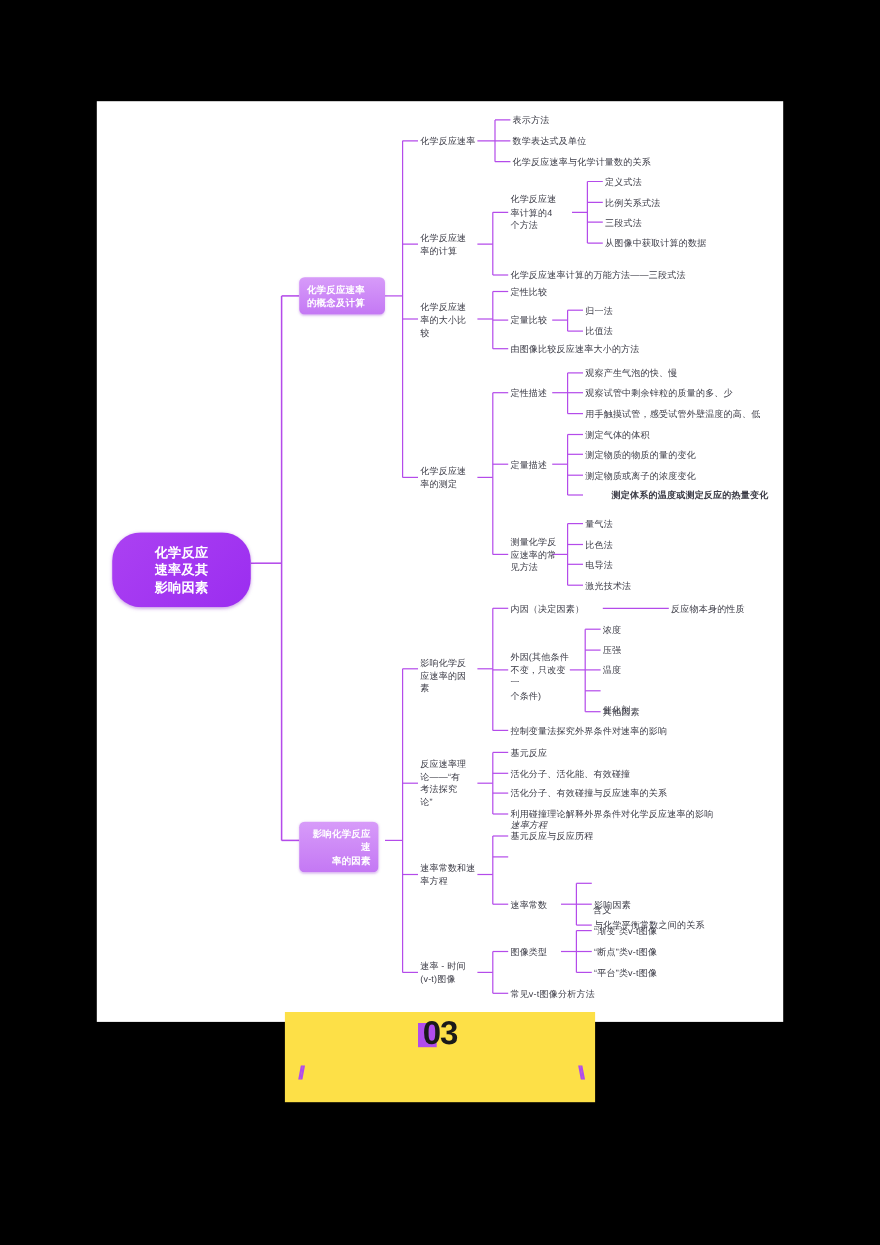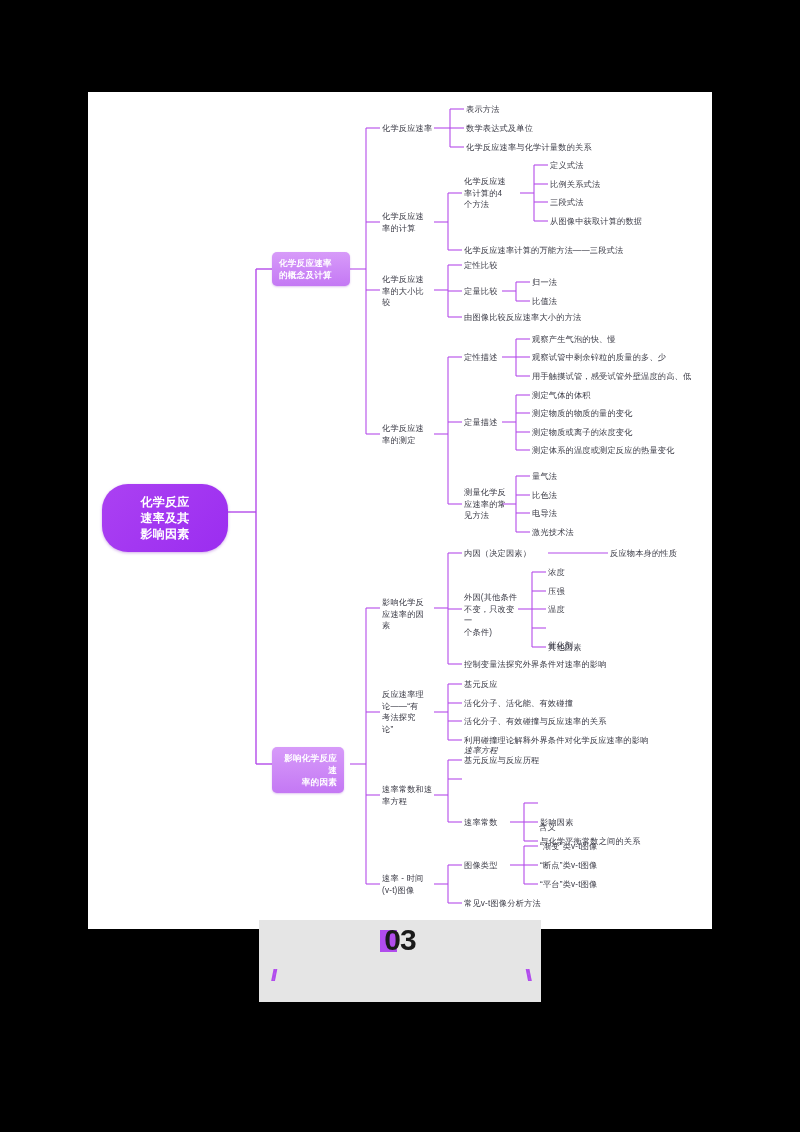--- a/index.html
+++ b/index.html
@@ -62,21 +62,21 @@
   
   #wires { position: absolute; left: 0; top: 0; width: 624px; height: 837px; }
   #wires path { fill: none; stroke: #b44bea; stroke-width: 1.1px; }
   #wires path.thick { stroke-width: 1.4px; }
 
   
   #banner {
     position: absolute;
     left: 259px; top: 920px;
     width: 282px; height: 82px;
-    background: #e5e5e5;
+    background: #fde047;
   }
   #num-wrap {
     position: absolute; left: 0; top: 4px; width: 282px;
     text-align: center;
   }
   #num-block {
     display: inline-block;
     position: relative;
     font-size: 30px;
     font-weight: bold;
@@ -291,21 +291,21 @@
     <div class="node lvl3" style="left:294px; top:331px; width:54px;">化学反应速
 率的测定</div>
     <div class="node lvl3" style="left:376px; top:260px; width:44px;">定性描述</div>
     <div class="node leaf" style="left:444px; top:242px; width:190px;">观察产生气泡的快、慢</div>
     <div class="node leaf" style="left:444px; top:260px; width:190px;">观察试管中剩余锌粒的质量的多、少</div>
     <div class="node leaf" style="left:444px; top:279px; width:190px;">用手触摸试管，感受试管外壁温度的高、低</div>
     <div class="node lvl3" style="left:376px; top:325px; width:44px;">定量描述</div>
     <div class="node leaf" style="left:444px; top:298px; width:190px;">测定气体的体积</div>
     <div class="node leaf" style="left:444px; top:316px; width:190px;">测定物质的物质的量的变化</div>
     <div class="node leaf" style="left:444px; top:335px; width:190px;">测定物质或离子的浓度变化</div>
-    <div class="node leaf" style="left:444px; top:353px; width:190px;">测定体系的温度或测定反应的热量变化</div>
+    <div class="node leaf" style="left:468px; top:353px; width:190px;font-weight:bold;">测定体系的温度或测定反应的热量变化</div>
     <div class="node lvl3" style="left:376px; top:395px; width:48px;">测量化学反
 应速率的常
 见方法</div>
     <div class="node leaf" style="left:444px; top:379px; width:120px;">量气法</div>
     <div class="node leaf" style="left:444px; top:398px; width:120px;">比色法</div>
     <div class="node leaf" style="left:444px; top:416px; width:120px;">电导法</div>
     <div class="node leaf" style="left:444px; top:435px; width:120px;">激光技术法</div>
 
     <div class="node lvl3" style="left:294px; top:505px; width:54px;">影响化学反
 应速率的因

